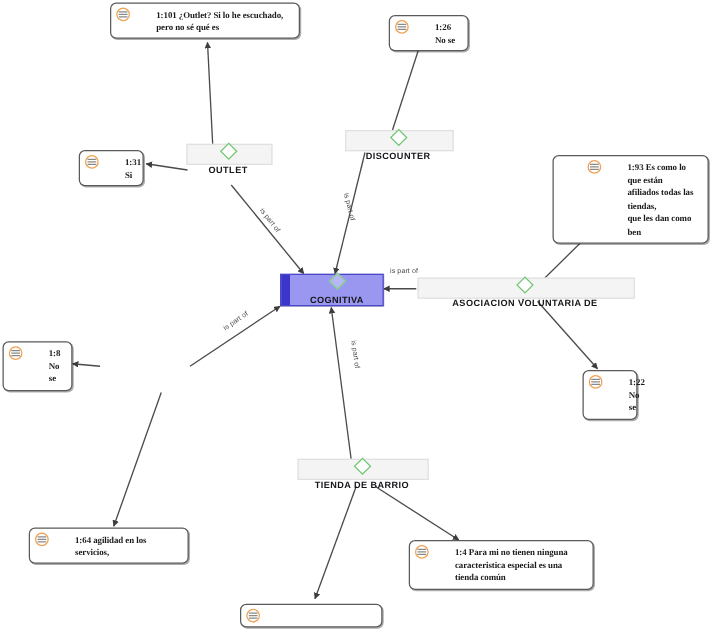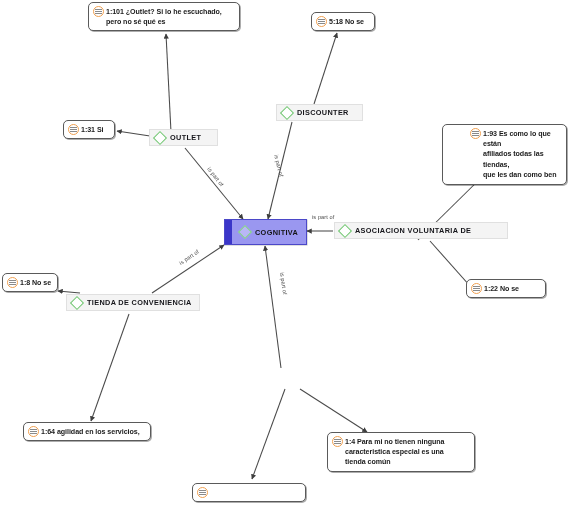--- a/index.html
+++ b/index.html
@@ -28,21 +28,22 @@
   .quote-node {
     position: absolute;
     box-sizing: border-box;
     background: #ffffff;
     border: 1px solid #5a5a5a;
     border-radius: 5px;
     box-shadow: 1px 1px 0 rgba(0,0,0,0.32);
     padding: 3px 5px 3px 4px;
     display: flex;
     align-items: flex-start;
-    gap: 2px;
+    gap: 21px;
+    font-family: Liberation Serif, serif;
   }
   .quote-node .q-text {
     font-size: 7.1px;
     line-height: 10.4px;
     color: #1a1a1a;
     font-weight: bold;
     letter-spacing: -0.05px;
     white-space: pre-line;
     padding-top: 0.5px;
   }
@@ -80,20 +81,21 @@
   .code-node {
     position: absolute;
     box-sizing: border-box;
     background: #f4f4f4;
     border: 1px solid #e0e0e0;
     display: flex;
     align-items: center;
     gap: 5px;
     padding: 0 7px 0 5px;
     height: 17px;
+    flex-direction: column;
   }
   .code-node .c-text {
     font-size: 7.3px;
     color: #15151a;
     font-weight: bold;
     letter-spacing: 0.35px;
     white-space: nowrap;
   }
   .diamond {
     flex: 0 0 auto;
@@ -195,21 +197,21 @@
 pero no sé qué es</span>
   </div>
 
   <div class="quote-node" style="left:311px; top:12px; width:64px;">
     <span class="quote-icon">
       <span class="ring"></span>
         <span class="ln l1"></span>
         <span class="ln l2"></span>
         <span class="ln l3"></span>
     </span>
-    <span class="q-text">5:18 No se</span>
+    <span class="q-text">1:26 No se</span>
   </div>
 
   <div class="quote-node" style="left:63px; top:120px; width:52px;">
     <span class="quote-icon">
       <span class="ring"></span>
         <span class="ln l1"></span>
         <span class="ln l2"></span>
         <span class="ln l3"></span>
     </span>
     <span class="q-text">1:31 Si</span>
@@ -230,21 +232,21 @@
   <div class="quote-node" style="left:2px; top:273px; width:56px;">
     <span class="quote-icon">
       <span class="ring"></span>
         <span class="ln l1"></span>
         <span class="ln l2"></span>
         <span class="ln l3"></span>
     </span>
     <span class="q-text">1:8 No se</span>
   </div>
 
-  <div class="quote-node" style="left:466px; top:279px; width:80px;text-align:right;">
+  <div class="quote-node" style="left:466px; top:296px; width:44px;">
     <span class="quote-icon">
       <span class="ring"></span>
         <span class="ln l1"></span>
         <span class="ln l2"></span>
         <span class="ln l3"></span>
     </span>
     <span class="q-text">1:22 No se</span>
   </div>
 
   <div class="quote-node" style="left:23px; top:422px; width:128px;">
@@ -271,40 +273,40 @@
 
   <div class="quote-node" style="left:192px; top:483px; width:114px;">
     <span class="quote-icon">
       <span class="ring"></span>
         <span class="ln l1"></span>
         <span class="ln l2"></span>
         <span class="ln l3"></span>
     </span>
   </div>
 
-  <div class="code-node" style="left:149px; top:129px; width:69px;">
+  <div class="code-node" style="left:149px; top:115px; width:69px;">
     <span class="diamond"></span>
     <span class="c-text">OUTLET</span>
   </div>
 
   <div class="code-node" style="left:276px; top:104px; width:87px;">
     <span class="diamond"></span>
     <span class="c-text">DISCOUNTER</span>
   </div>
 
   <div class="code-node selected" style="left:224px; top:219px; width:83px; height:26px; position:absolute;padding-left:15px;">
     <span class="sel-bar"></span>
     <span class="diamond"></span>
     <span class="c-text">COGNITIVA</span>
   </div>
 
   <div class="code-node" style="left:334px; top:222px; width:174px;">
     <span class="diamond"></span>
     <span class="c-text">ASOCIACION VOLUNTARIA DE</span>
   </div>
 
-  <div class="code-node" style="left:66px; top:294px; width:134px;">
-    <span class="diamond"></span>
-    <span class="c-text">TIENDA DE CONVENIENCIA</span>
-  </div>
-
+
+  <div class="code-node" style="left:238px; top:367px; width:105px;">
+    <span class="diamond"></span>
+    <span class="c-text">TIENDA DE BARRIO</span>
+  </div>
 
 </div>
 
 </body></html>

